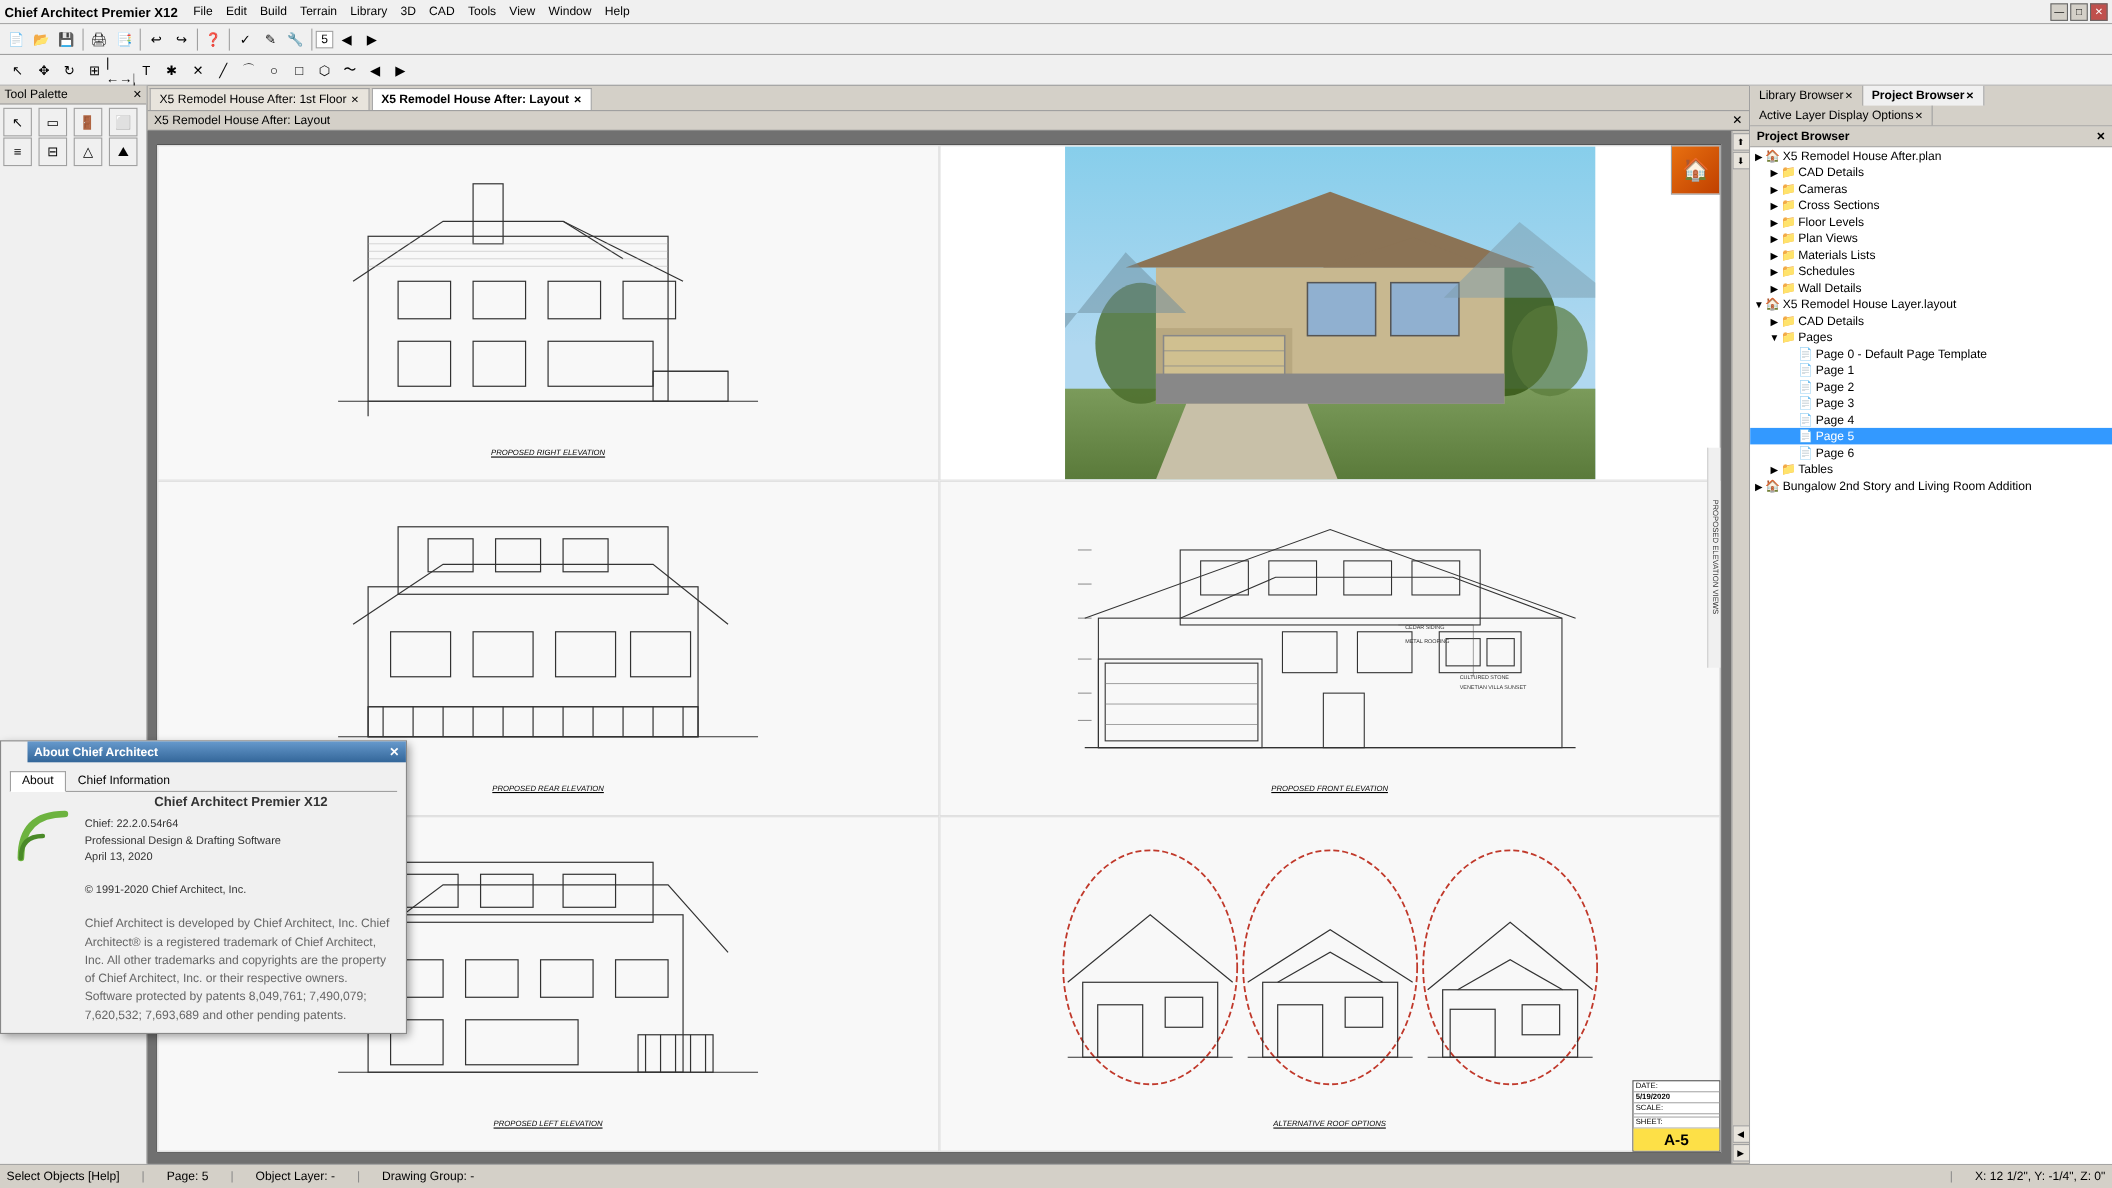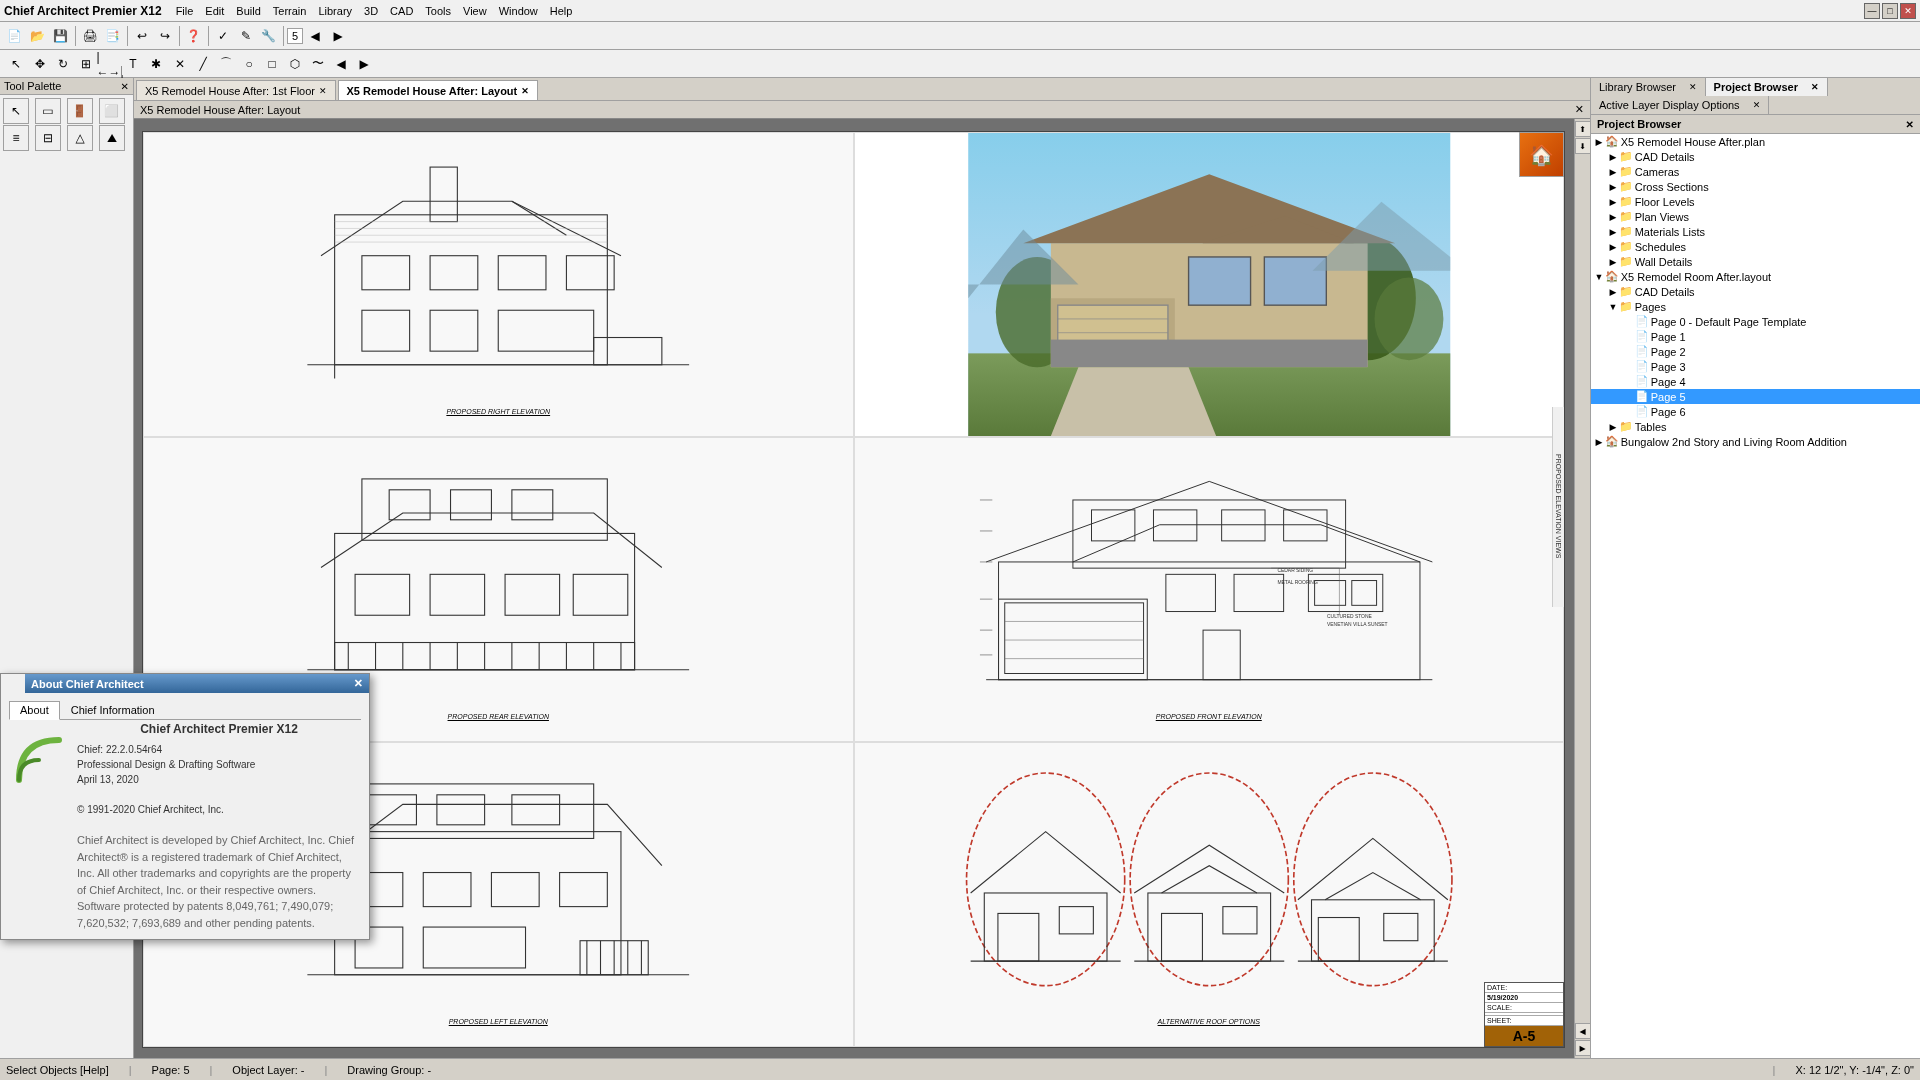--- a/index.html
+++ b/index.html
@@ -32,21 +32,21 @@
     .tab.active { background: #ffffff; font-weight: bold; }
     .tab-close { font-size: 9px; cursor: pointer; }
 
     .drawing-container { flex: 1; background: #707070; position: relative; overflow: hidden; }
 
     
     #right-panel { width: 330px; background: #f0f0f0; border-left: 1px solid #a0a0a0; display: flex; flex-direction: column; }
 
     
     .right-tabs { display: flex; background: #d4d0c8; border-bottom: 1px solid #a0a0a0; flex-wrap: wrap; }
-    .right-tab { padding: 3px 8px; font-size: 11px; cursor: pointer; border-right: 1px solid #a0a0a0; display: flex; align-items: center; gap: 13px; }
+    .right-tab { padding: 3px 8px; font-size: 11px; cursor: pointer; border-right: 1px solid #a0a0a0; display: flex; align-items: center; gap: 1px; }
     .right-tab.active { background: #f0f0f0; font-weight: bold; }
     .right-tab-close { font-size: 9px; cursor: pointer; }
 
     
     #project-browser { flex: 1; overflow-y: auto; background: #ffffff; }
     .pb-header { background: #d4d0c8; padding: 3px 6px; font-weight: bold; font-size: 11px; display: flex; align-items: center; justify-content: space-between; border-bottom: 1px solid #a0a0a0; }
     .pb-close { cursor: pointer; font-size: 10px; }
 
     
     .tree-item { display: flex; align-items: center; padding: 1px 0; cursor: pointer; font-size: 11px; white-space: nowrap; }
@@ -436,21 +436,21 @@
             <span>DATE:</span>
           </div>
           <div style="border-bottom:1px solid #aaa;padding:1px 2px;font-weight:bold;">5/19/2020</div>
           <div style="border-bottom:1px solid #aaa;padding:1px 2px;">
             <span>SCALE:</span>
           </div>
           <div style="border-bottom:1px solid #aaa;padding:1px 2px;font-weight:bold;"></div>
           <div style="border-bottom:1px solid #aaa;padding:1px 2px;">
             <span>SHEET:</span>
           </div>
-          <div style="padding:2px;font-size:14px;font-weight:bold;text-align:center;background:#a16207;">A-5</div>
+          <div style="padding:2px;font-size:14px;font-weight:bold;text-align:center;background:#fde047;">A-5</div>
         </div>
 
         <div style="position:absolute;right:0;top:30%;writing-mode:vertical-rl;font-size:7px;color:#333;background:#f0f0f0;padding:2px;border-left:1px solid #ccc;height:200px;display:flex;align-items:center;justify-content:center;">PROPOSED ELEVATION VIEWS</div>
 
         <div style="position:absolute;top:0;right:0;width:45px;height:45px;background:linear-gradient(135deg,#e87010,#c04000);border:1px solid #a0a0a0;display:flex;align-items:center;justify-content:center;font-size:20px;color:white;">
           🏠
         </div>
 
       </div>
 
@@ -531,21 +531,21 @@
       </div>
       <div class="tree-item" style="padding-left:16px;">
         <span class="tree-arrow">▶</span>
         <span class="tree-icon folder-icon">📁</span>
         <span class="tree-label">Wall Details</span>
       </div>
 
       <div class="tree-item" style="padding-left:2px;">
         <span class="tree-arrow">▼</span>
         <span class="tree-icon" style="color:#c05000;">🏠</span>
-        <span class="tree-label">X5 Remodel Room After.layout</span>
+        <span class="tree-label">X5 Remodel House Layer.layout</span>
       </div>
       <div class="tree-item" style="padding-left:16px;">
         <span class="tree-arrow">▶</span>
         <span class="tree-icon folder-icon">📁</span>
         <span class="tree-label">CAD Details</span>
       </div>
       <div class="tree-item" style="padding-left:16px;">
         <span class="tree-arrow">▼</span>
         <span class="tree-icon folder-icon">📁</span>
         <span class="tree-label">Pages</span>

